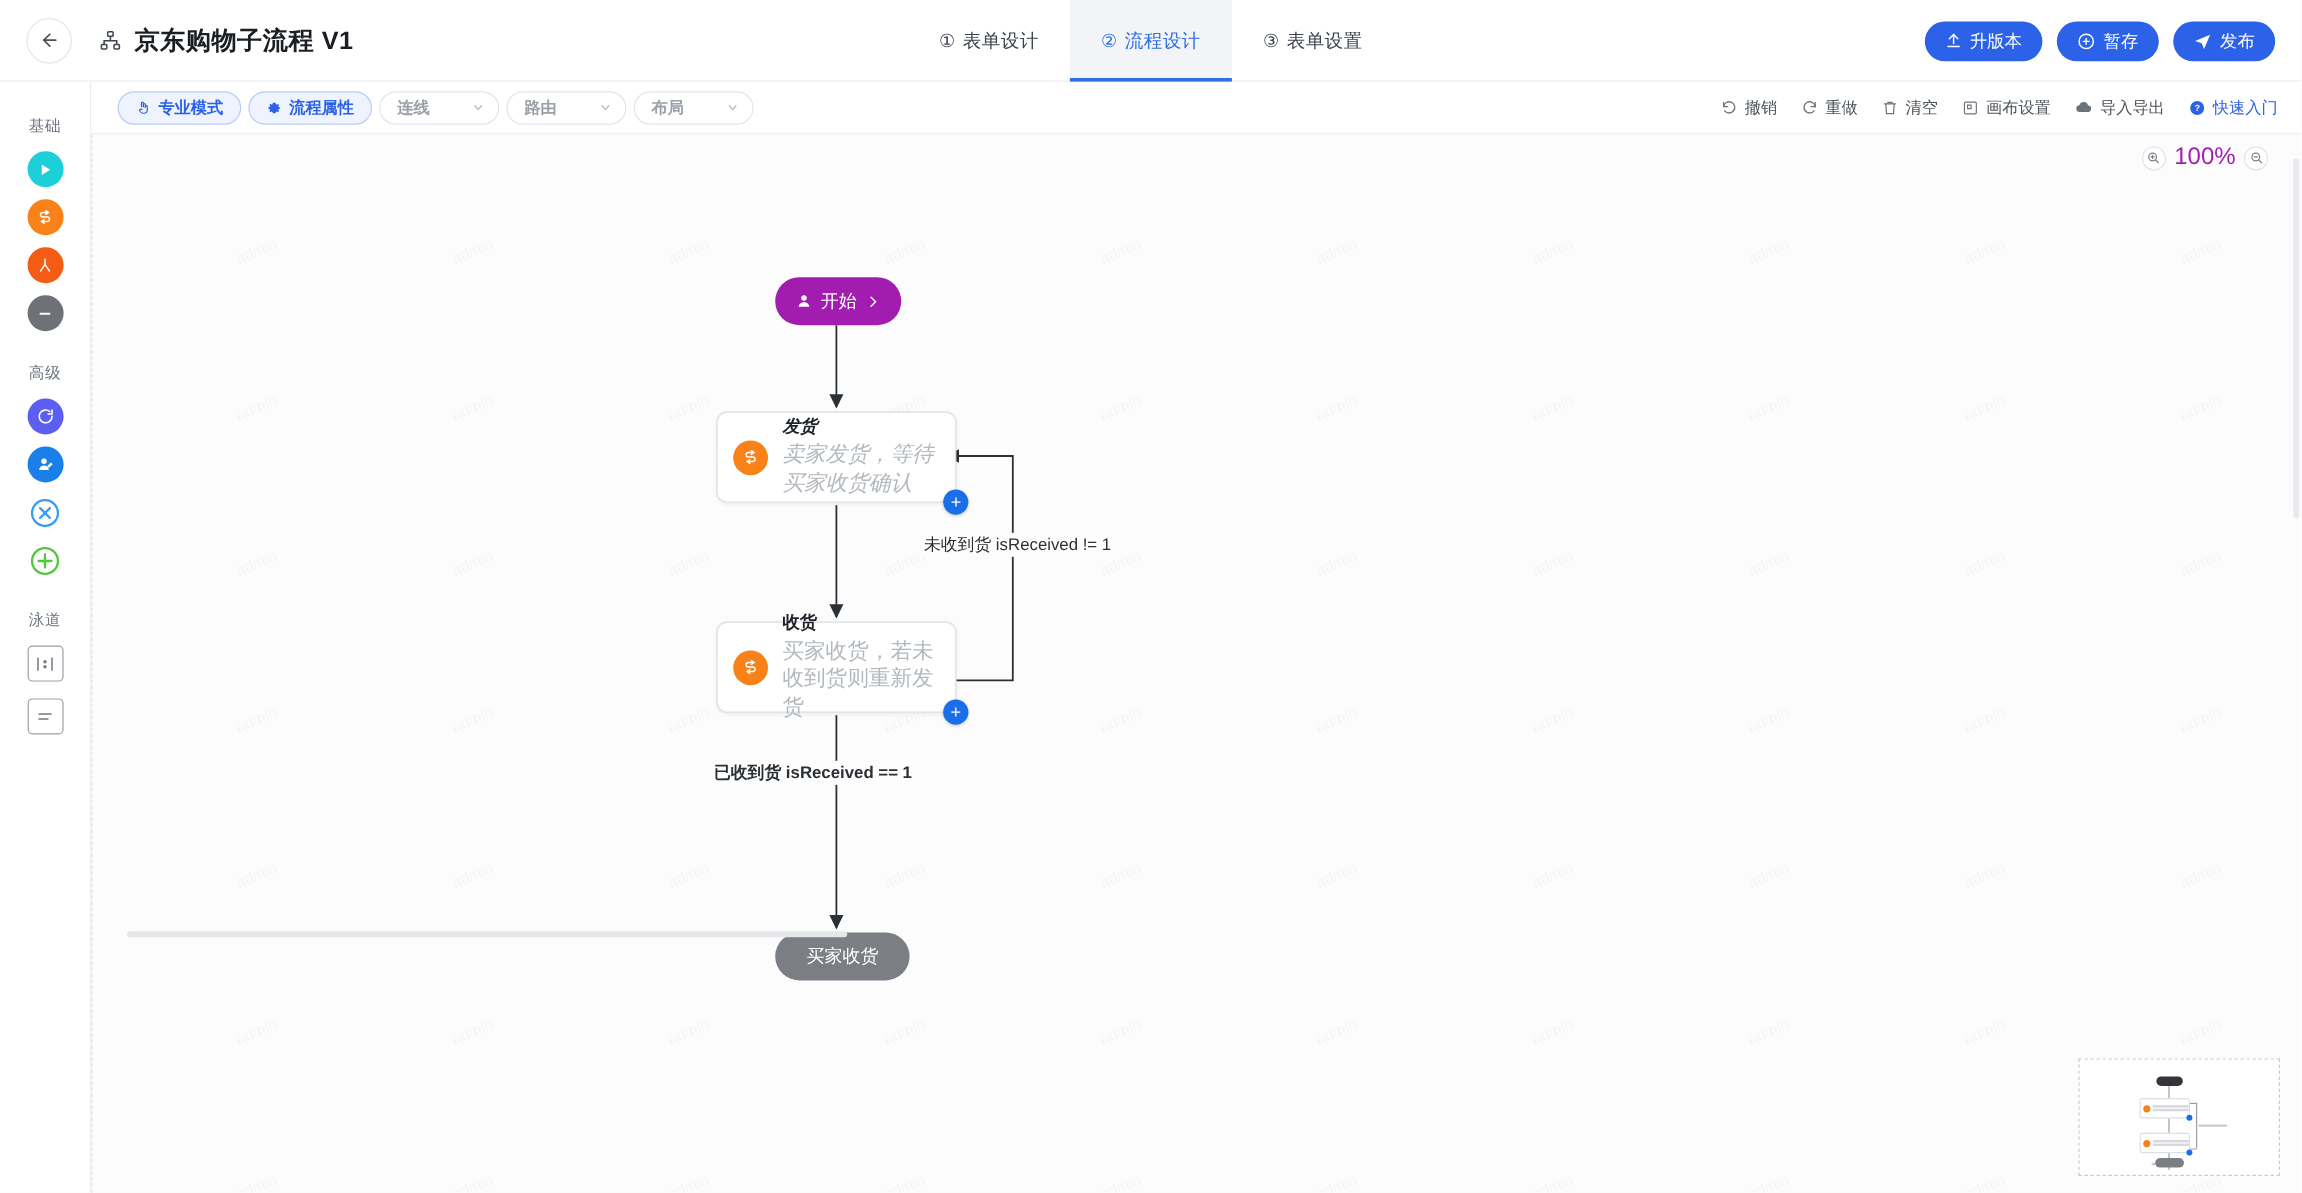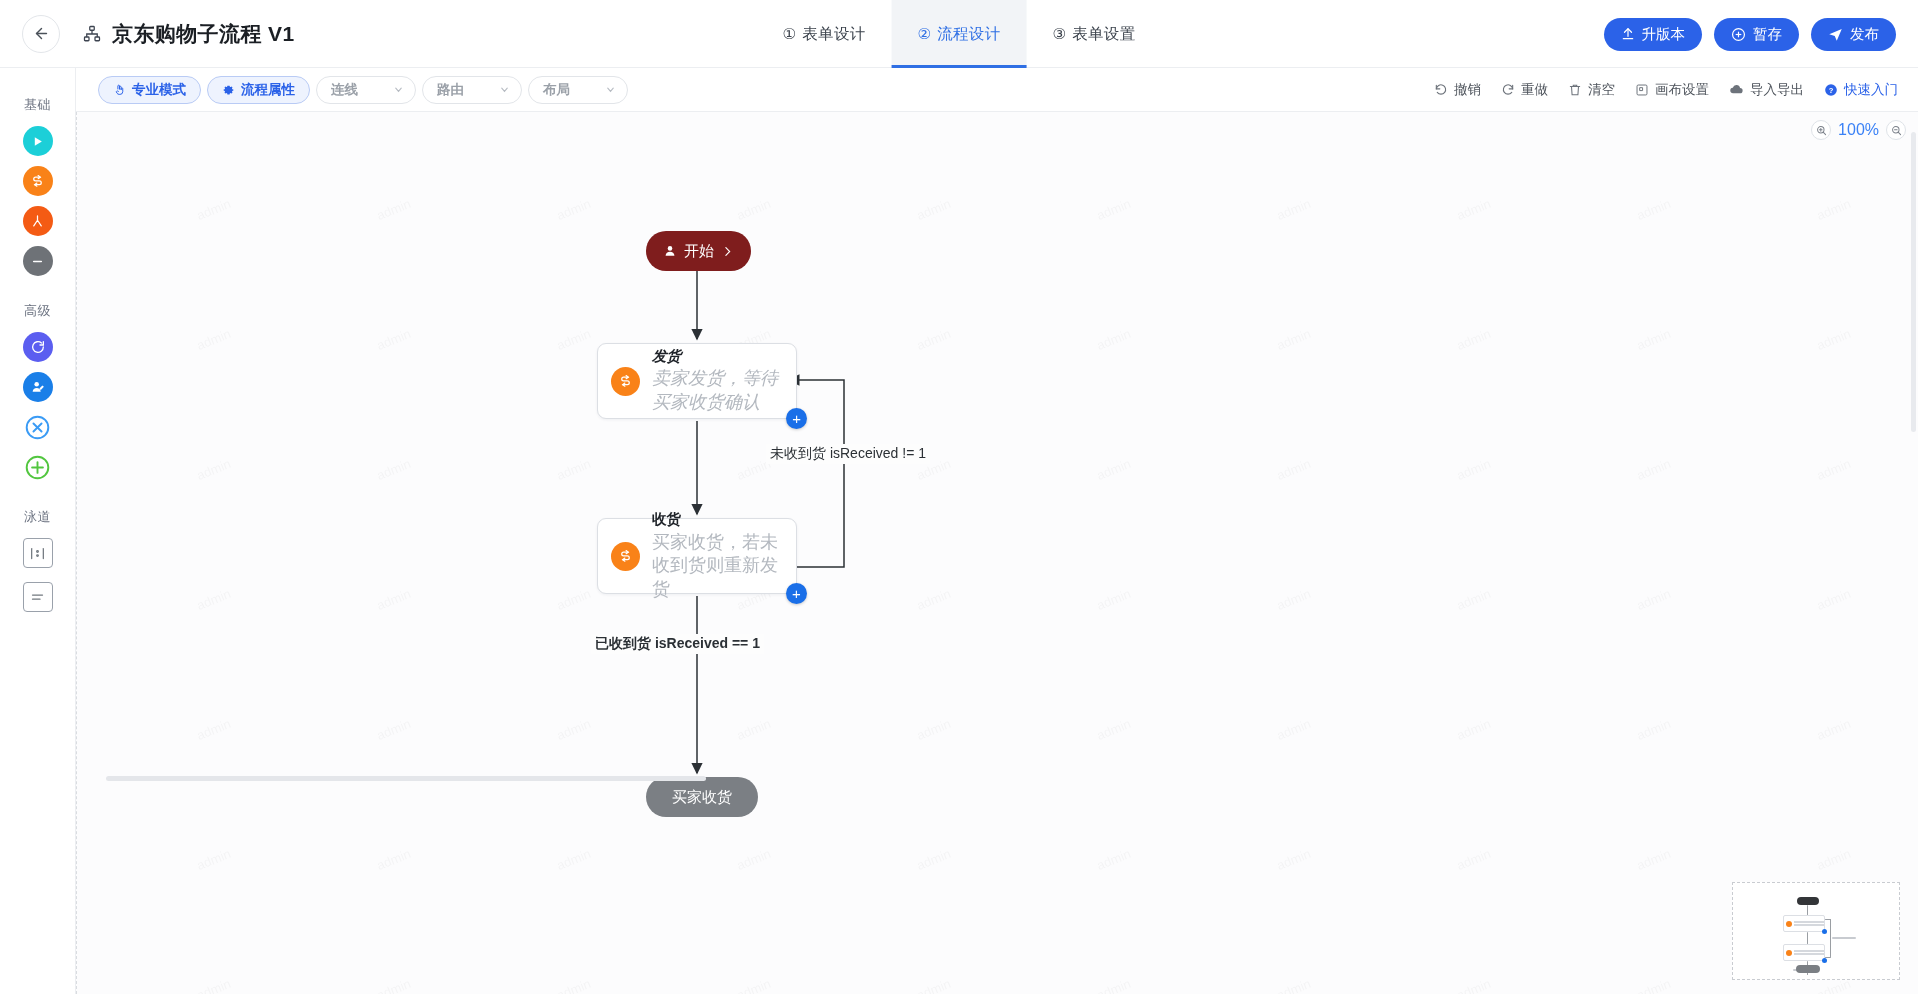--- a/index.html
+++ b/index.html
@@ -141,39 +141,39 @@
     overflow: hidden;
   }
   .wm {
     position: absolute; font-size: 13px; color: rgba(0,0,0,0.035);
     transform: rotate(-22deg); white-space: nowrap; user-select: none;
     font-family: "Liberation Sans", sans-serif;
   }
 
   
   .zoom-widget {
-    position: absolute; right: 12px; top: 8px;
+    position: absolute; right: 28px; top: 8px;
     display: flex; align-items: center; gap: 7px;
-    font-size: 16px; color: #3b82f6; z-index: 12;
+    font-size: 20px; color: #a21caf; z-index: 12;
   }
   .zbtn {
     width: 20px; height: 20px; border-radius: 50%;
     border: 1px solid #dfe3e8; background: #fff; color: #7b818a;
     display: flex; align-items: center; justify-content: center;
     cursor: pointer; font-size: 11px;
   }
 
   
   .flow { position: absolute; left: 0; top: 0; width: 1842px; height: 882px; }
   svg.edges { position: absolute; left: 0; top: 0; width: 1842px; height: 882px; pointer-events: none; }
 
   .node { position: absolute; }
 
   .node-round {
-    height: 40px; border-radius: 20px; background: #7f1d1d; color: #fff;
+    height: 40px; border-radius: 20px; background: #a21caf; color: #fff;
     display: flex; align-items: center; gap: 7px;
     padding: 0 17px; font-size: 15px; cursor: pointer; white-space: nowrap;
   }
   .node-round.end { background: #7b7f84; padding: 0 26px; justify-content: center; }
 
   .node-card {
     width: 200px; height: 76px; border-radius: 9px;
     background: #fff; border: 1px solid #dcdfe4;
     box-shadow: 0 1px 3px rgba(24,36,63,0.06);
     display: flex; align-items: center; padding: 0 13px; gap: 12px;

